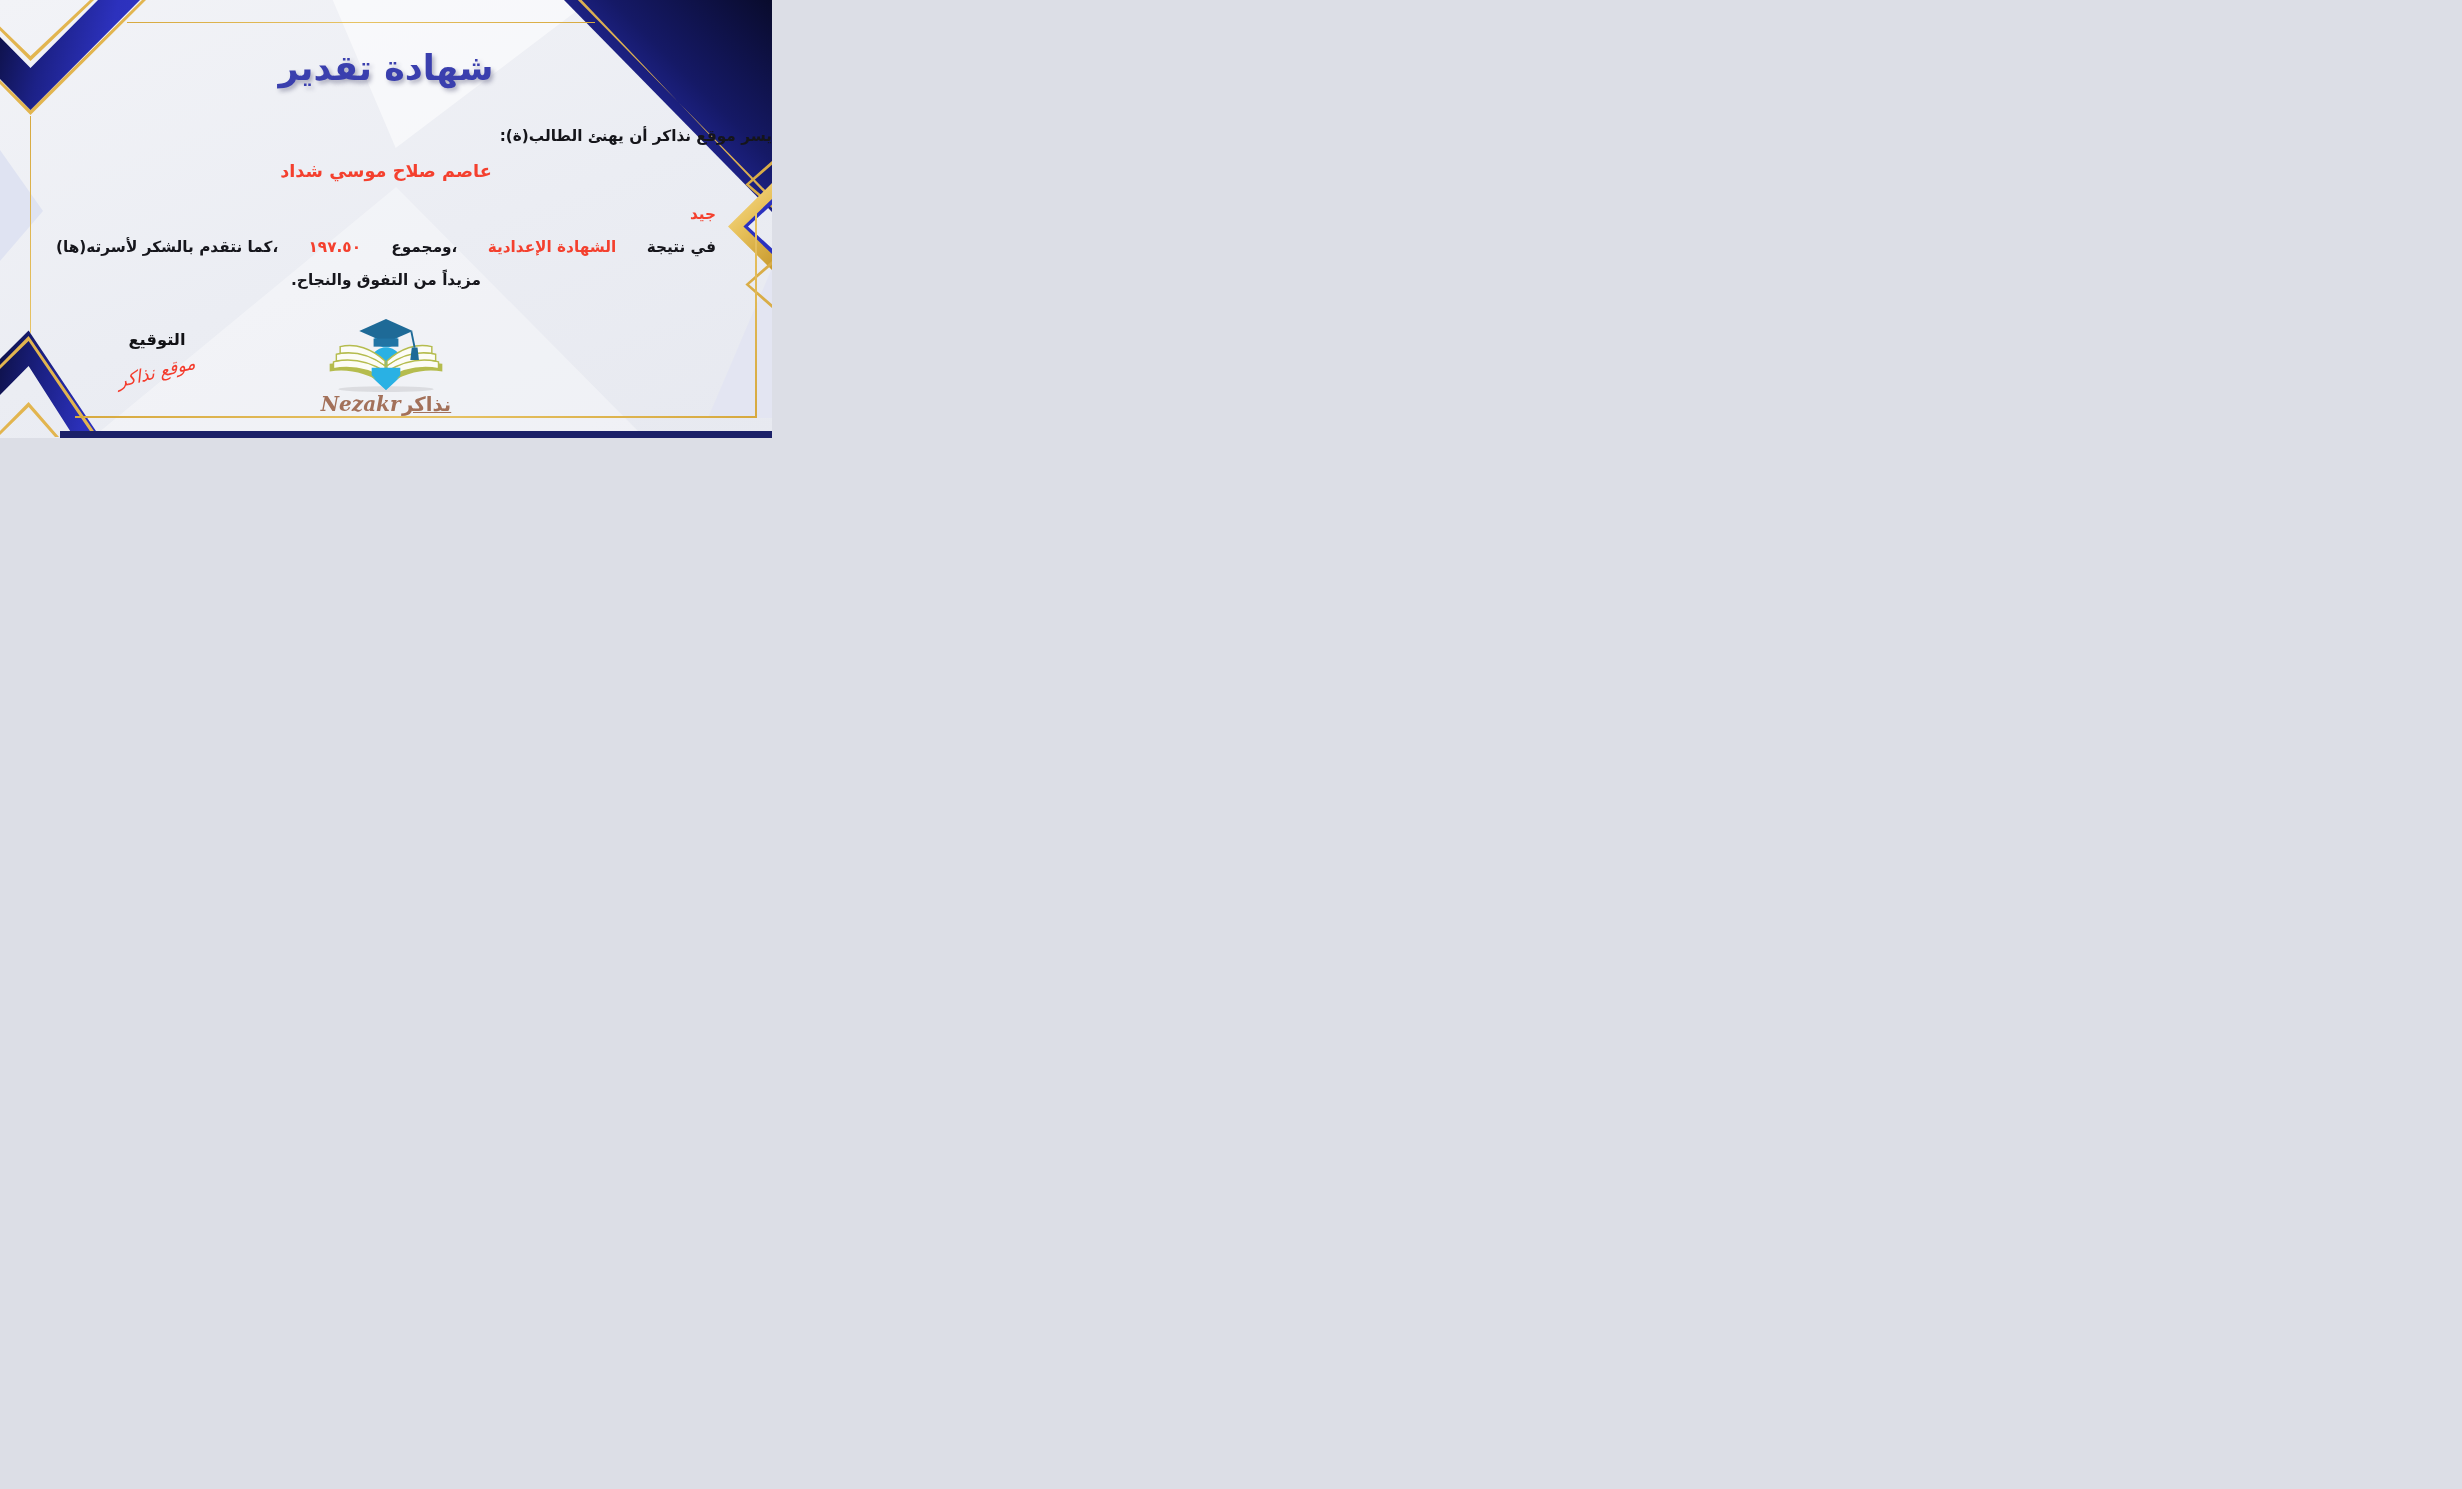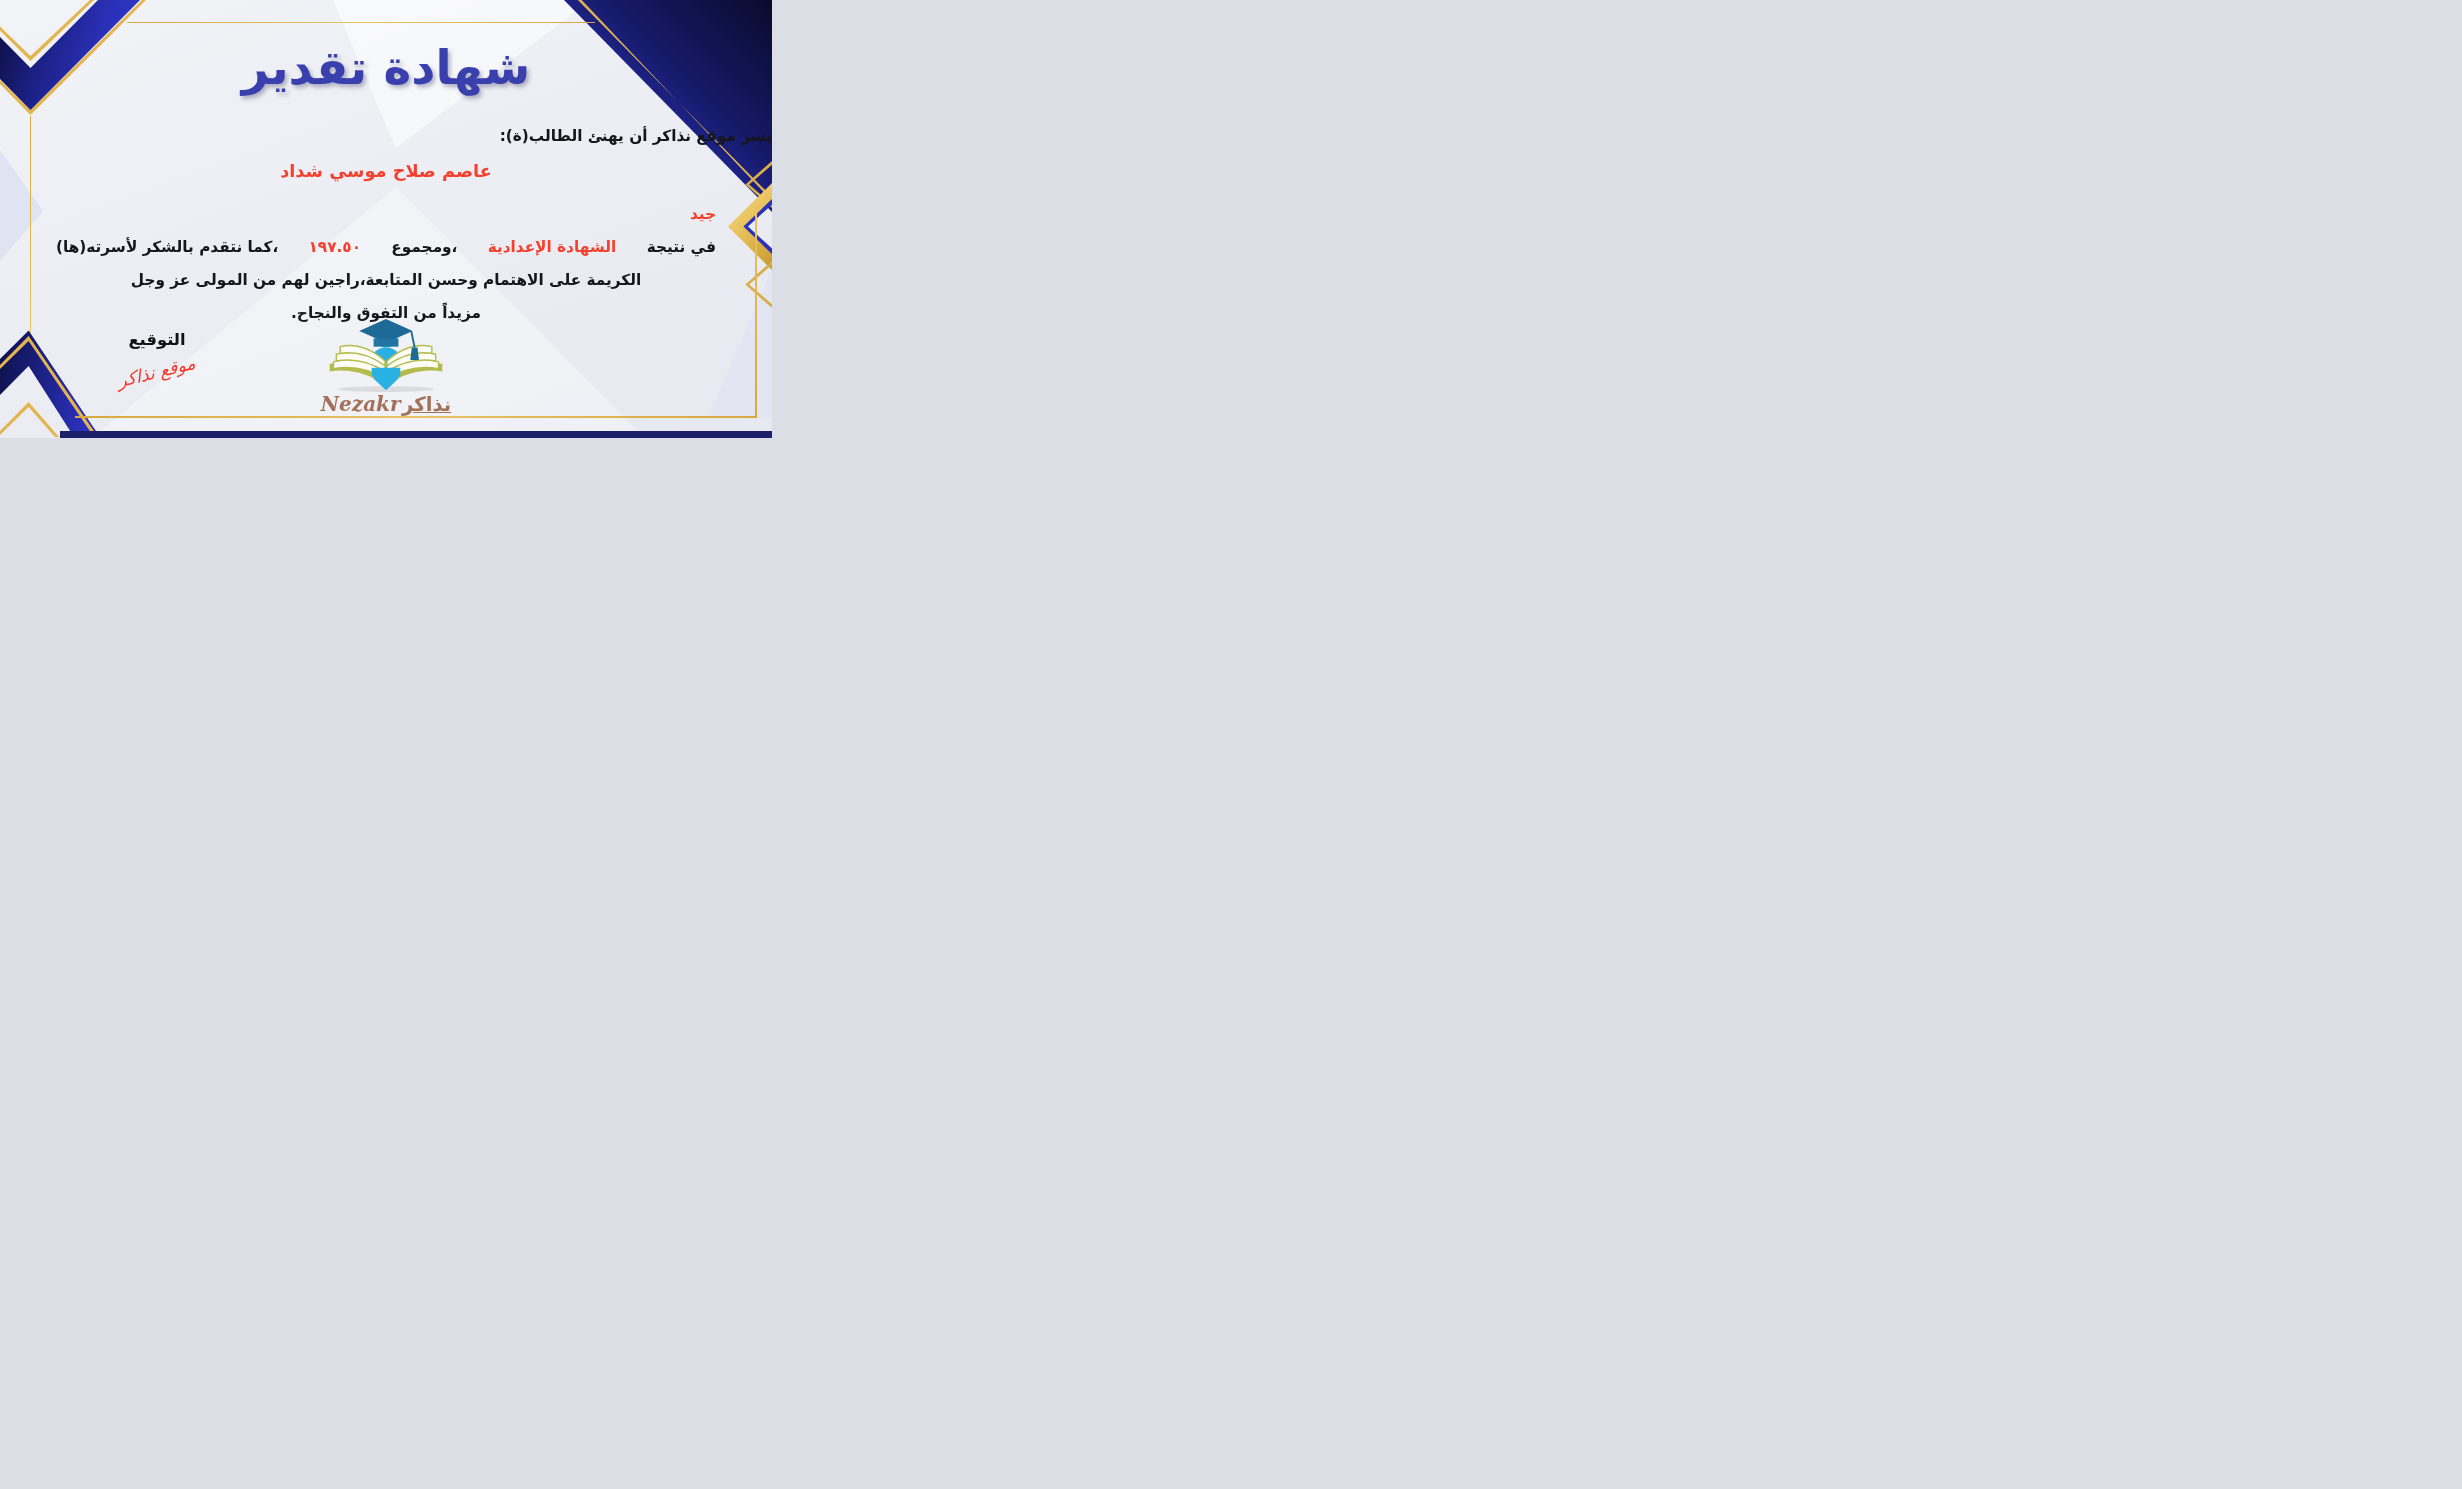--- a/index.html
+++ b/index.html
@@ -57,22 +57,22 @@
     clip-path:polygon(100% 0,0 50%,100% 100%,100% 79%,38% 50%,100% 21%);}
   .orn-blue{right:0;top:199px;width:28.6px;height:55px;background:#2b31bf;
     clip-path:polygon(100% 0,0 50%,100% 100%,100% 90%,16% 50%,100% 10%);}
   .orn-thin-top{right:0;top:161px;width:26.6px;height:47px;background:#d9ad47;
     clip-path:polygon(100% 0,0 50%,100% 100%,100% 92%,14% 50%,100% 8%);}
   .orn-thin-bottom{right:0;top:261px;width:26.6px;height:47px;background:#d9ad47;
     clip-path:polygon(100% 0,0 50%,100% 100%,100% 92%,14% 50%,100% 8%);}
   
   .bottom-bar{left:60px;right:0;bottom:0;height:6.9px;background:#1b2068;}
   
-  .title{left:0;right:0;top:9px;text-align:center;direction:rtl;
-    font-size:47px;font-weight:bold;color:#3a3fae;
+  .title{left:0;right:0;top:25px;text-align:center;direction:rtl;
+    font-size:35px;font-weight:bold;color:#3a3fae;
     text-shadow:2.5px 3.4px 4.4px rgba(50,50,90,.35);letter-spacing:0;}
   .intro{left:0;right:0;top:127px;text-align:right;direction:rtl;
     font-size:15.3px;font-weight:bold;color:#15151a;}
   .student-name{left:0;right:0;top:161px;text-align:center;direction:rtl;
     font-size:17.7px;font-weight:bold;color:#f4402e;}
   .body-lines{left:56px;top:198px;width:660px;direction:rtl;
     font-size:15.3px;font-weight:bold;color:#16161c;line-height:33px;}
   .bline{height:33px;white-space:nowrap;}
   .bline.spread{display:flex;justify-content:space-between;align-items:baseline;}
   .bline.center{text-align:center;}
@@ -127,21 +127,20 @@
     <div class="bline spread">
       <span class="red">جيد</span>
     </div>
     <div class="bline spread">
       <span>في نتيجة</span>
       <span class="red">الشهادة الإعدادية</span>
       <span>،ومجموع</span>
       <span class="red">١٩٧.٥٠</span>
       <span>،كما نتقدم بالشكر لأسرته(ها)</span>
     </div>
-    <div class="bline center">الكريمة على الاهتمام وحسن المتابعة،راجين لهم من المولى عز وجل</div>
     <div class="bline center">مزيداً من التفوق والنجاح.</div>
   </div>
 
   <div class="abs signature-block">
     <div class="signature-label">التوقيع</div>
     <div class="signature-script">موقع نذاكر</div>
   </div>
 
   <div class="abs logo-block">
     <svg width="128" height="74" viewBox="0 0 260 155">

